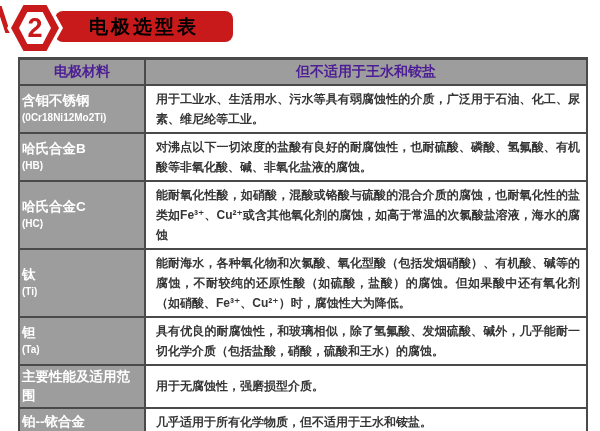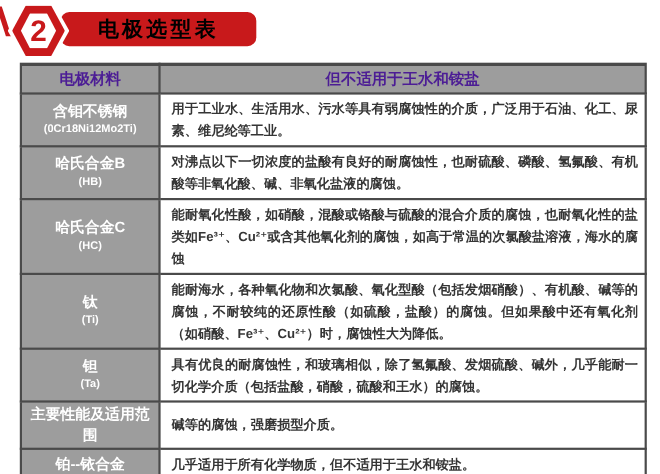--- a/index.html
+++ b/index.html
@@ -61,21 +61,21 @@
   th.col-material { width: 126px; }
   th.col-desc { width: 442px; }
   th {
     background: #9d9d9d; color: #4c1d95;
     font-size: 14px; font-weight: bold;
     height: 26px; text-align: center;
   }
   td.mat {
     background: #9d9d9d; color: #ffffff;
     font-size: 13.5px; font-weight: bold;
-    text-align: center; vertical-align: middle;
+    vertical-align: middle;
     line-height: 1.45;
     padding: 1px 2px;
   }
   td.mat .code { font-size: 10px; }
   td.mat .code:empty { display: none; }
   td.desc {
     background: #ffffff; color: #353535;
     font-size: 12px; font-weight: 600;
     line-height: 20px;
     padding: 3px 6px 3px 10px;
@@ -145,21 +145,21 @@
         <div>钽</div>
         <div class="code">(Ta)</div>
       </td>
       <td class="desc">具有优良的耐腐蚀性，和玻璃相似，除了氢氟酸、发烟硫酸、碱外，几乎能耐一切化学介质（包括盐酸，硝酸，硫酸和王水）的腐蚀。</td>
     </tr>
     <tr class="r6">
       <td class="mat">
         <div>主要性能及适用范围</div>
 
       </td>
-      <td class="desc">碱等的腐蚀，强磨损型介质。</td>
+      <td class="desc">用于无腐蚀性，强磨损型介质。</td>
     </tr>
     <tr class="r7">
       <td class="mat">
         <div>铂--铱合金</div>
 
       </td>
       <td class="desc">几乎适用于所有化学物质，但不适用于王水和铵盐。</td>
     </tr>
   </tbody>
 </table>

